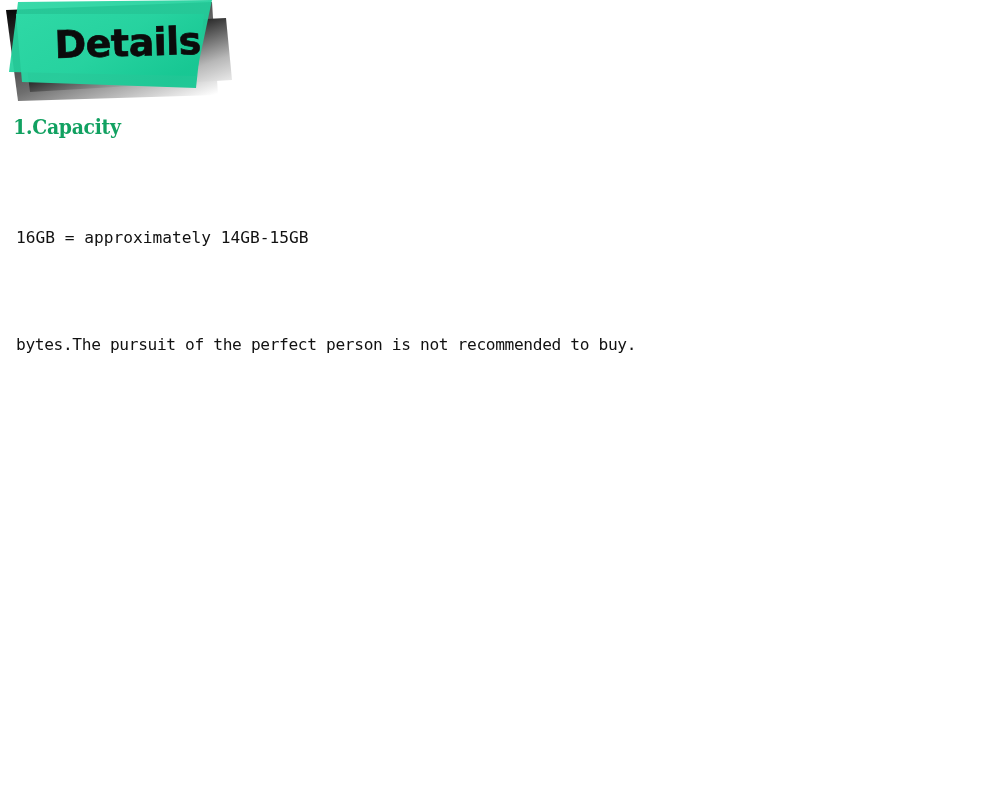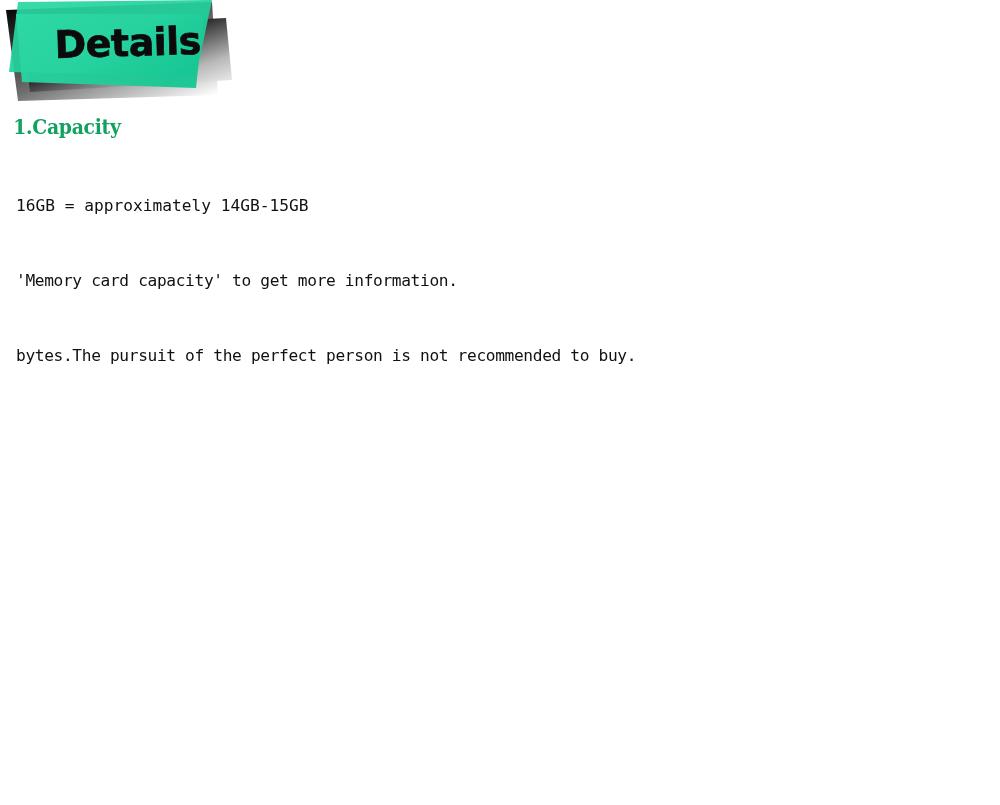--- a/index.html
+++ b/index.html
@@ -75,20 +75,21 @@
     font-family: "DejaVu Sans Mono", monospace;
     font-size: 16.2px;
     line-height: 25px;
     color: #111111;
     letter-spacing: 0px;
     white-space: pre;
   }
   .body-lines .ln {
     display: block;
     white-space: pre;
+    margin-top: 32px;
   }
   .body-lines .ln.tight {
     letter-spacing: -0.35px;
   }
 
   .sec-cap   { margin-top: 2px; }
   .sec-cap .body-lines { margin-top: 3px; }
 </style>
 </head>
 <body>
@@ -127,18 +128,17 @@
   </svg>
   <div class="banner-title">Details</div>
 </div>
 
 <div class="content">
 
   <div class="section sec-cap">
     <h2 class="sec-head">1.Capacity</h2>
     <div class="body-lines">
       <span class="ln">16GB = approximately 14GB-15GB</span>
-      <span class="ln tight">'Memory card capacity' to get more information.</span>
       <span class="ln tight">bytes.The pursuit of the perfect person is not recommended to buy.</span>
     </div>
   </div>
 
 </div>
 
 </body></html>

